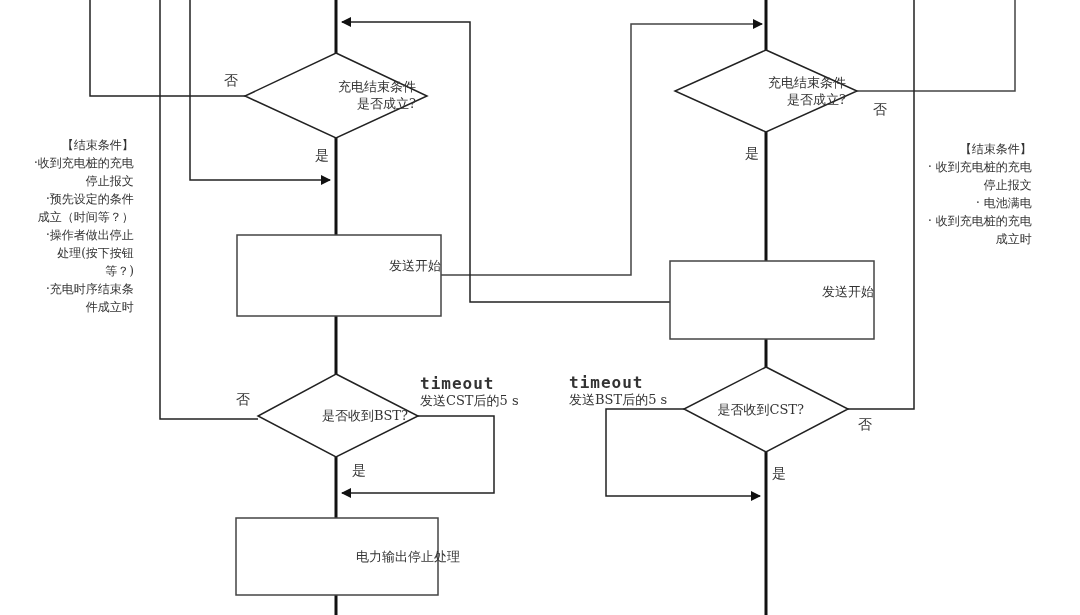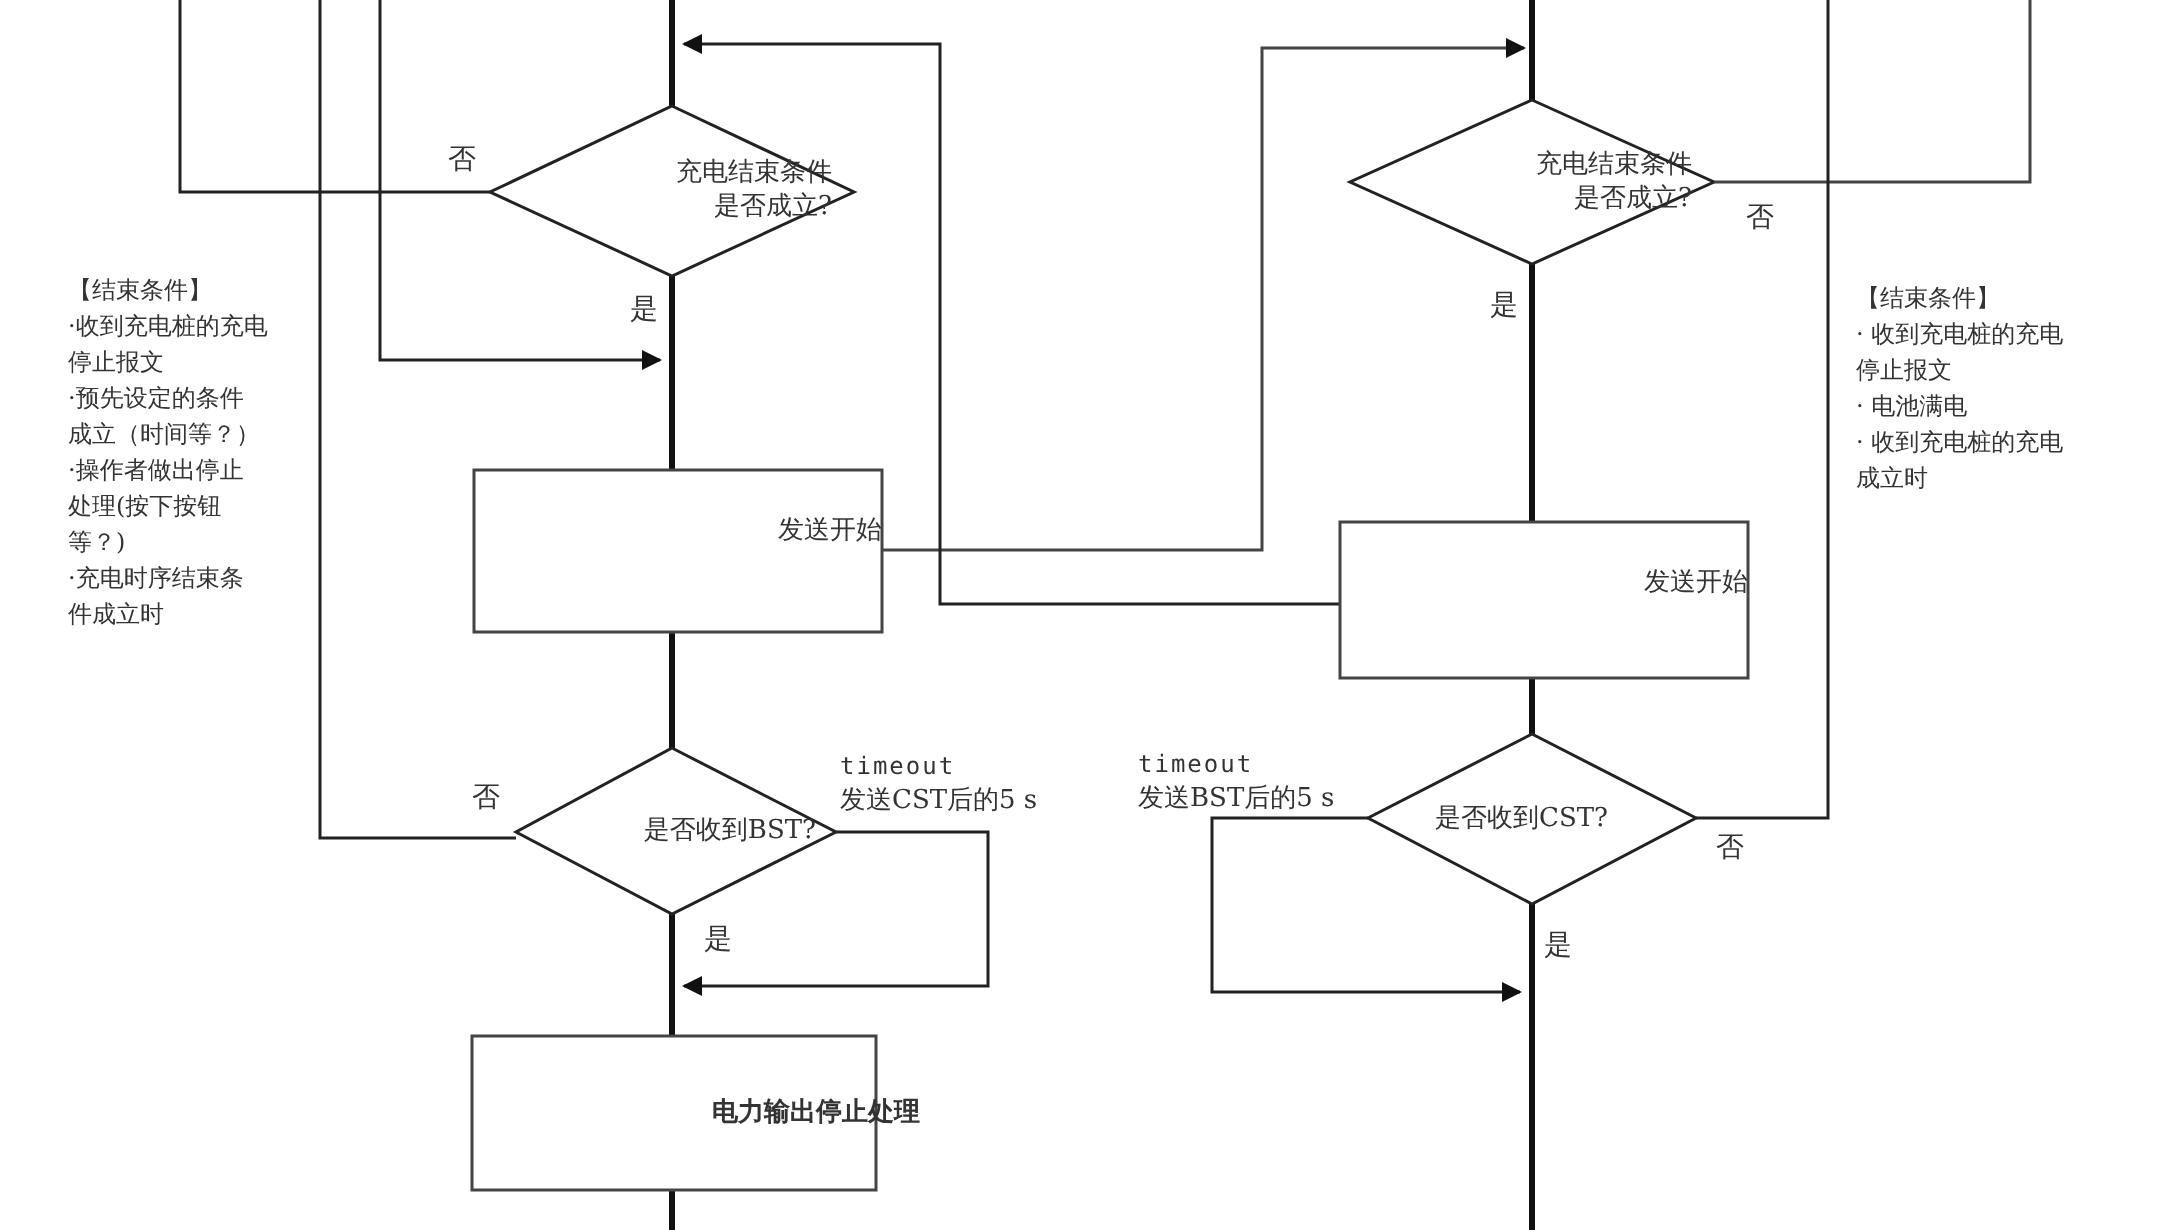--- a/index.html
+++ b/index.html
@@ -1,23 +1,23 @@
 <!DOCTYPE html>
 <html><head>
 <meta charset="utf-8">
 <style>
   html, body { margin: 0; padding: 0; background: #ffffff; }
   body { width: 1080px; height: 615px; position: relative; overflow: hidden;
          font-family: "DejaVu Serif", "Liberation Serif", serif; color: #333; }
   svg#diagram { position: absolute; left: 0; top: 0; }
   .lbl { position: absolute; font-size: 13px; line-height: 17px; color: #333; white-space: nowrap; }
   .center { text-align: right; }
-  .note { position: absolute; font-size: 12px; line-height: 18px; color: #333; white-space: nowrap; }
+  .note { position: absolute; font-size: 12px; line-height: 18px; color: #333; white-space: nowrap; text-align: right; }
   .note div { margin: 0; }
-  .mono { font-family: "DejaVu Sans Mono", "Liberation Mono", monospace; font-size: 12px; letter-spacing: 1px; }
+  .mono { font-family: "DejaVu Sans Mono", "Liberation Mono", monospace; font-size: 16px; letter-spacing: 1px; font-weight: bold; }
 </style>
 </head>
 <body>
 
 <svg id="diagram" width="1080" height="615" viewBox="0 0 1080 615">
   <defs>
     <marker id="arrow" markerWidth="10" markerHeight="10" refX="9" refY="5" orient="auto" markerUnits="userSpaceOnUse">
       <path d="M0,0 L10,5 L0,10 Z" fill="#111"></path>
     </marker>
   </defs>
@@ -78,21 +78,21 @@
 </div>
 
 <div class="lbl center" style="left:268px; top:407px; width:140px;">是否收到BST?</div>
 <div class="lbl" style="left:236px; top:391px; font-size:14px;">否</div>
 <div class="lbl" style="left:352px; top:462px; font-size:14px;">是</div>
 <div class="lbl" style="left:420px; top:375px;">
   <div class="mono">timeout</div>
   <div>发送CST后的5 s</div>
 </div>
 
-<div class="lbl center" style="left:236px; top:548px; width:224px;font-weight:bold;">电力输出停止处理</div>
+<div class="lbl center" style="left:236px; top:548px; width:224px;">电力输出停止处理</div>
 
 <div class="note" style="left:34px; top:136px;">
   <div>【结束条件】</div>
   <div>·收到充电桩的充电</div>
   <div>停止报文</div>
   <div>·预先设定的条件</div>
   <div>成立（时间等？）</div>
   <div>·操作者做出停止</div>
   <div>处理(按下按钮</div>
   <div>等？)</div>

